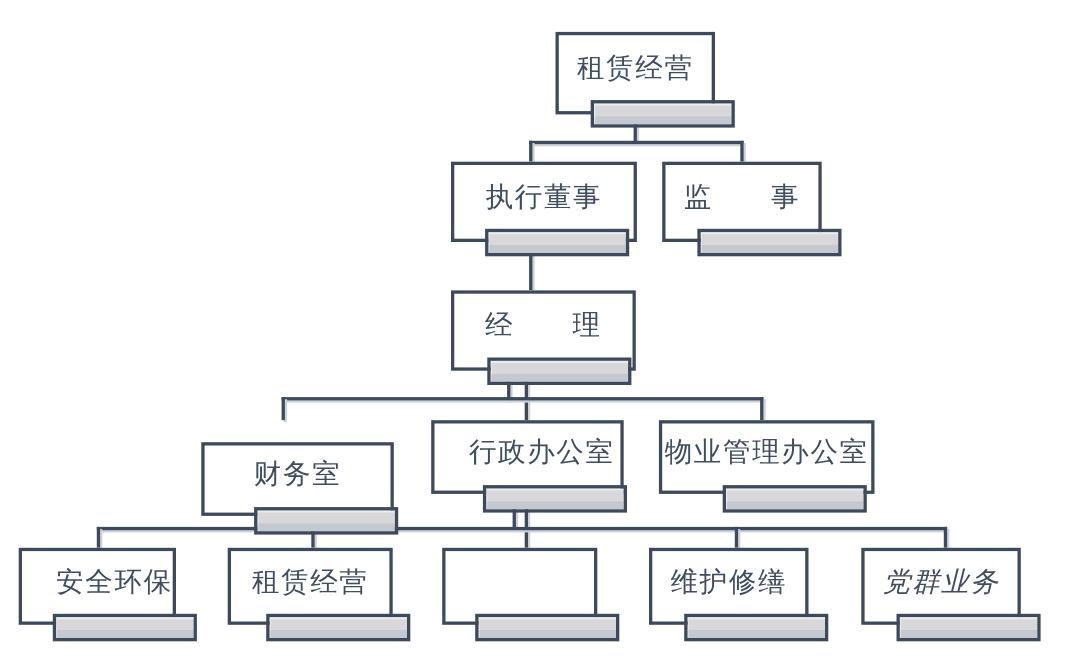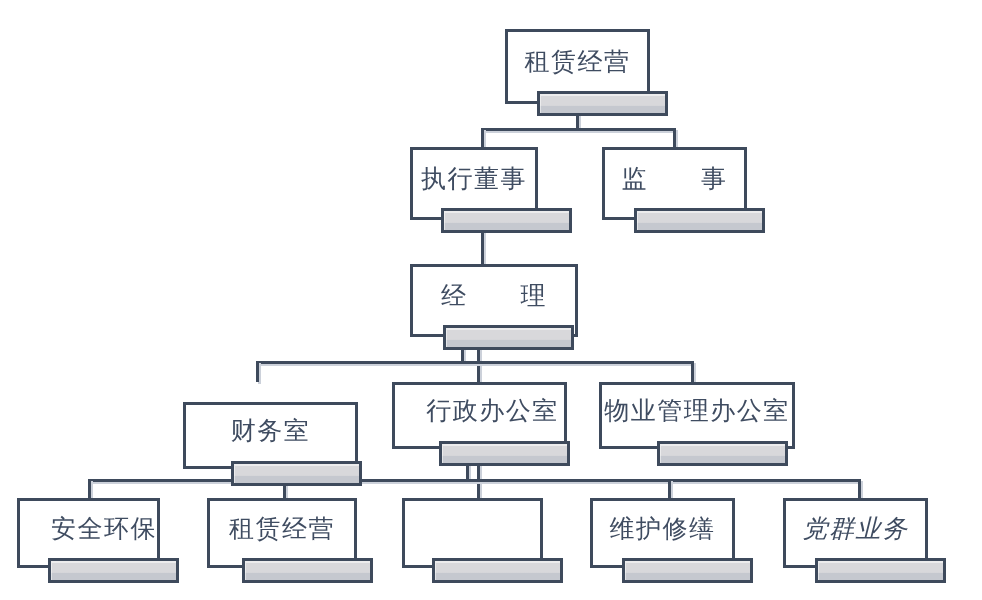--- a/index.html
+++ b/index.html
@@ -43,21 +43,21 @@
 </head>
 <body>
 
 <div class="canvas">
 
   <div class="node" style="left:505px;top:29px;width:145px;height:75px;">
     <span class="label">租赁经营</span>
     <div class="bar" style="left:29px;top:59px;"></div>
   </div>
 
-  <div class="node" style="left:410px;top:147px;width:128px;height:73px;">
+  <div class="node" style="left:410px;top:147px;width:169px;height:73px;">
     <span class="label">执行董事</span>
     <div class="bar" style="left:28px;top:58px;"></div>
   </div>
   <div class="node" style="left:602px;top:147px;width:145px;height:73px;">
     <span class="label">监　　事</span>
     <div class="bar" style="left:29px;top:58px;"></div>
   </div>
 
   <div class="node" style="left:410px;top:264px;width:168px;height:73px;align-items:center;">
     <span class="label">经　　理</span>

